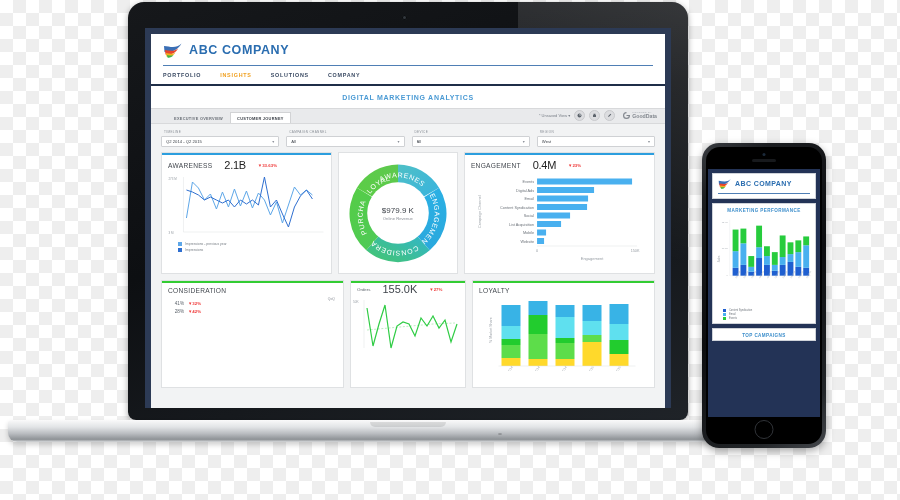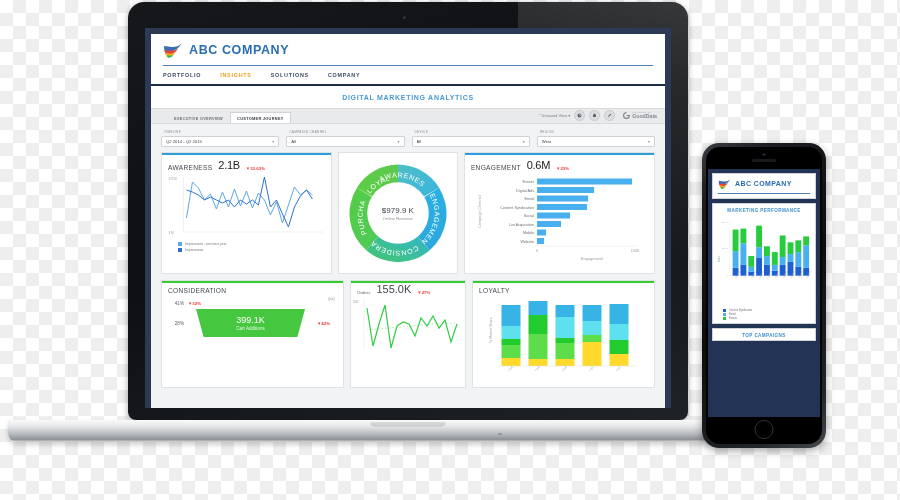--- a/index.html
+++ b/index.html
@@ -81,21 +81,21 @@
       display:flex;align-items:center;padding:0 4px;cursor:pointer;}
   .filter-val{font-size:4.2px;color:#3f444b;white-space:nowrap;overflow:hidden;}
   .caret{margin-left:auto;font-size:4px;color:#8b9098;}
 
   .grid{flex:1;display:flex;flex-direction:column;gap:6px;padding:0 10px 8px;}
   .row{display:flex;gap:6px;}
   .card{background:#fff;border:1px solid #dfe1e3;position:relative;overflow:hidden;}
   .card-top{height:2.5px;}
   .blue-top{background:#2c9ede;}
   .green-top{background:#33cc33;}
-  .card-head{display:flex;align-items:flex-end;padding:4px 6px 1px;gap:6px;}
+  .card-head{display:flex;align-items:center;padding:4px 6px 1px;gap:12px;}
   .card-title{font-size:6.6px;color:#41464d;letter-spacing:.3px;}
   .kpi{font-size:11px;color:#222;letter-spacing:-.3px;}
   .delta{font-size:4.4px;color:#ef3b3b;font-weight:bold;white-space:nowrap;}
 
   .axis-lab{font-size:3px;fill:#9aa0a7;}
   .legend{display:flex;flex-direction:column;gap:1.5px;padding:0 0 3px 16px;}
   .legend-row{display:flex;align-items:center;gap:3px;}
   .sw{width:4px;height:4px;flex:none;}
   .legend-t{font-size:3.4px;color:#7c8289;}
 
@@ -322,21 +322,21 @@
                   <div class="donut-center">
                     <div class="donut-val">$979.9 K</div>
                     <div class="donut-sub">Online Revenue</div>
                   </div>
                 </div>
 
                 <div class="card" style="flex:1.12;">
                   <div class="card-top blue-top"></div>
                   <div class="card-head">
                     <span class="card-title">ENGAGEMENT</span>
-                    <span class="kpi">0.6M</span>
+                    <span class="kpi">0.4M</span>
                     <span class="delta">▼23%</span>
                   </div>
                   <svg width="100%" height="92" viewBox="0 0 175 92">
                     <text transform="translate(9,56) rotate(-90)" font-size="3.8" fill="#9aa0a7">Campaign Channel</text>
                     <g font-size="3.8" fill="#6f757c" text-anchor="end">
                       <text x="62" y="11">Events</text>
                       <text x="62" y="19.5">Digital Ads</text>
                       <text x="62" y="28">Email</text>
                       <text x="62" y="36.5">Content Syndication</text>
                       <text x="62" y="45">Social</text>
@@ -369,24 +369,20 @@
                   <div class="card-head">
                     <span class="card-title">CONSIDERATION</span>
                   </div>
                   <div class="qoq">QoQ</div>
                   <div class="funnel-row">
                     <span class="pct">41%</span>
                     <span class="delta" style="width:20px;">▼32%</span>
                   </div>
                   <div class="funnel-row" style="margin-top:3px;">
                     <span class="pct">28%</span>
-                    <div class="seg" style="background:#45c83f;margin:0 8px;clip-path:polygon(0 0,100% 0,93% 100%,7% 100%);">
-                      <span class="seg-val">399.1K</span>
-                      <span class="seg-lab">Cart Additions</span>
-                    </div>
                     <span class="delta" style="width:20px;">▼42%</span>
                   </div>
                 </div>
 
                 <div class="card" style="width:114px;">
                   <div class="card-top green-top"></div>
                   <div class="card-head" style="padding-top:0;">
                     <span style="font-size:4.4px;color:#5d646c;">Orders</span>
                     <span style="font-size:11px;color:#3f444b;">155.0K</span>
                     <span class="delta">▼27%</span>

